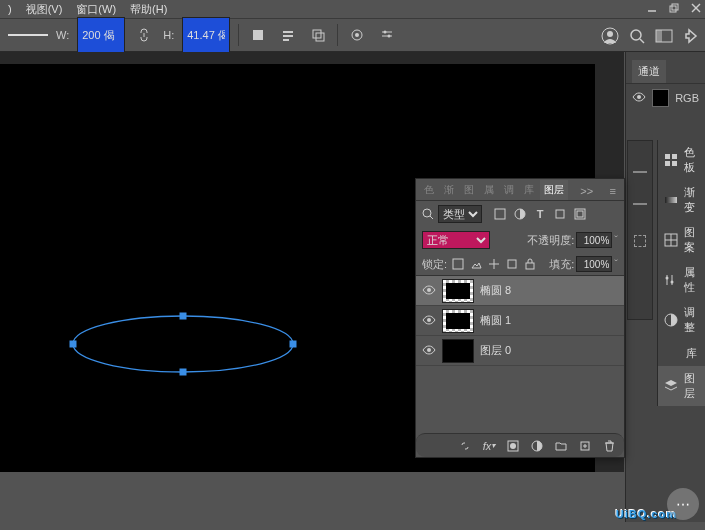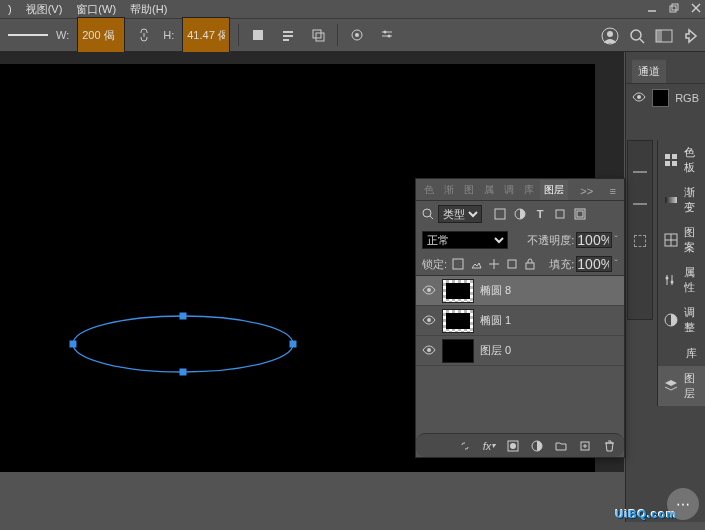--- a/index.html
+++ b/index.html
@@ -7,21 +7,21 @@
 
 .menubar { height: 18px; background: #535353; display: flex; align-items: center; padding-left: 8px; gap: 14px; color: #ddd; }
 .menubar span { cursor: default; }
 
 .win-controls { position: absolute; top: 0; right: 4px; display: flex; gap: 12px; height: 18px; align-items: center; }
 .win-controls svg { width: 10px; height: 10px; }
 
 .optbar { height: 34px; background: #535353; border-top: 1px solid #3a3a3a; border-bottom: 1px solid #2a2a2a; display: flex; align-items: center; padding: 0 8px; gap: 8px; }
 .weight-line { width: 40px; height: 2px; background: #ddd; }
 .opt-label { color: #ccc; }
-.opt-input { width: 48px; height: 36px; background: #a16207; border: 1px solid #222; color: #ddd; padding: 10px 4px; }
+.opt-input { width: 48px; height: 36px; background: #1d4ed8; border: 1px solid #222; color: #ddd; padding: 10px 4px; }
 .opt-icon { width: 22px; height: 22px; display: flex; align-items: center; justify-content: center; background: #535353; border: 1px solid transparent; }
 
 .right-icons { position: absolute; right: 6px; top: 22px; display: flex; gap: 10px; align-items: center; height: 30px; }
 
 .workspace { position: absolute; top: 52px; left: 0; width: 624px; height: 420px; background: #282828; }
 .canvas-doc { position: absolute; top: 12px; left: 0; width: 595px; height: 408px; background: #000; }
 .ellipse-path { position: absolute; left: 68px; top: 240px; }
 .anchor { width: 7px; height: 7px; background: #3a8ee6; position: absolute; transform: translate(-50%, -50%); }
 
 .right-dock { position: absolute; right: 0; top: 52px; width: 80px; height: 470px; background: #454545; border-left: 1px solid #2a2a2a; }
@@ -51,23 +51,23 @@
 .lp-tabs .t { padding: 3px 4px; color: #888; font-size: 10px; }
 .lp-tabs .t.active { color: #fff; background: #5a5a5a; }
 .lp-tabs .more { margin-left: auto; color: #aaa; padding: 3px 4px; }
 
 .lp-row { display: flex; align-items: center; gap: 4px; padding: 4px 6px; }
 .lp-search { display: flex; align-items: center; gap: 4px; }
 .lp-search select { background: #3a3a3a; border: 1px solid #222; color: #ddd; height: 18px; }
 .filter-icons { display: flex; gap: 4px; margin-left: 6px; }
 .filter-icons .fi { width: 16px; height: 16px; display: flex; align-items: center; justify-content: center; }
 
-.lp-blend select { background: #000000; border: 1px solid #222; color: #ddd; height: 18px; width: 86px; }
+.lp-blend select { background: #be185d; border: 1px solid #222; color: #ddd; height: 18px; width: 68px; }
 .lp-field { display: flex; align-items: center; gap: 2px; margin-left: auto; }
-.lp-field input { width: 36px; height: 16px; background: #3a3a3a; border: 1px solid #222; color: #ddd; font-size: 14px; text-align: right; padding-right: 2px; }
+.lp-field input { width: 36px; height: 16px; background: #3a3a3a; border: 1px solid #222; color: #ddd; font-size: 10px; text-align: right; padding-right: 2px; }
 
 .lp-lock { display: flex; align-items: center; gap: 4px; padding: 3px 6px; border-bottom: 1px solid #333; }
 .lp-lock .li { width: 14px; height: 14px; display: flex; align-items: center; justify-content: center; }
 
 .layers-list { }
 .layer { display: flex; align-items: center; height: 30px; padding: 0 6px; gap: 6px; border-bottom: 1px solid #444; }
 .layer.selected { background: #6b6b6b; }
 .layer .eye { width: 14px; }
 .layer .thumb { width: 32px; height: 24px; background: repeating-conic-gradient(#bbb 0 25%, #fff 0 50%) 0 0/6px 6px; border: 1px solid #222; position: relative; }
 .layer .thumb.inner::after { content:""; position:absolute; inset:3px; background:#000; }

